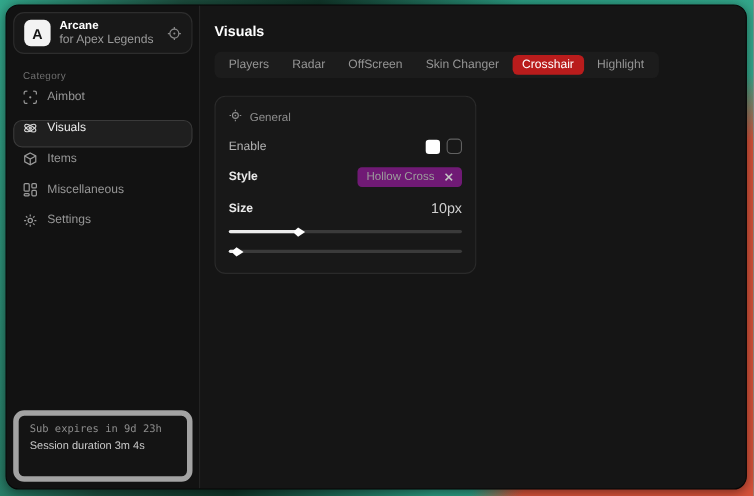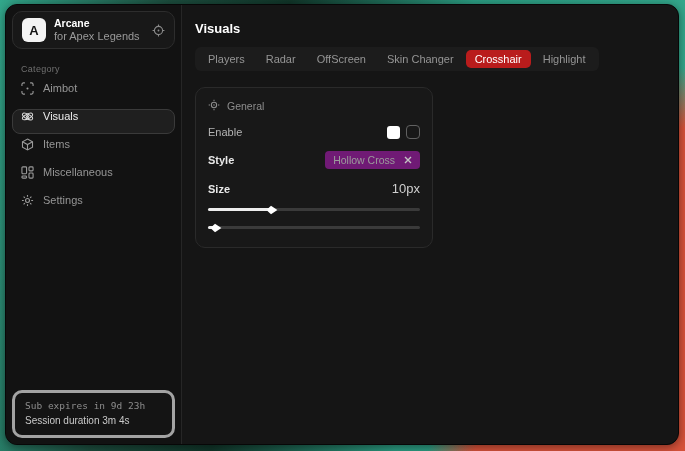--- a/index.html
+++ b/index.html
@@ -44,22 +44,22 @@
   .nav{ display:flex; flex-direction:column; gap:3px; }
   .nav-item{
     height:25px; display:flex; gap:9px; padding:0 8px;
     border-radius:8px; border:1px solid transparent;
     color:#969696; font-size:11px; cursor:default;
   }
   .nav-item.active{ background:#1f1f1f; border-color:#3a3a3a; color:#ececec; }
   .nav-item.active svg *{ stroke:#dadada; }
   .footer-card{
     position:absolute; left:6px; right:6px; bottom:6px;
-    border:3px solid #a3a3a3; background:#141414; border-radius:10px;
-    padding:6px 10px 7px; line-height:1.5;
+    border:5px solid #a3a3a3; background:#141414; border-radius:10px;
+    padding:6px 10px 20px; line-height:1.5;
   }
   .footer-line1{ font-family:"DejaVu Sans Mono", monospace; font-size:9.5px; color:#8d8d8d; }
   .footer-line2{ font-size:10px; color:#c9c9c9; }
   
   .main{ flex:1; padding:16px 14px 0 13px; }
   .main-title{ font-size:13px; font-weight:bold; color:#ffffff; }
   .tabbar{
     margin-top:11px; display:inline-flex; align-items:center; gap:3px;
     background:#1c1c1c; border-radius:6px; padding:3px 4px;
   }

